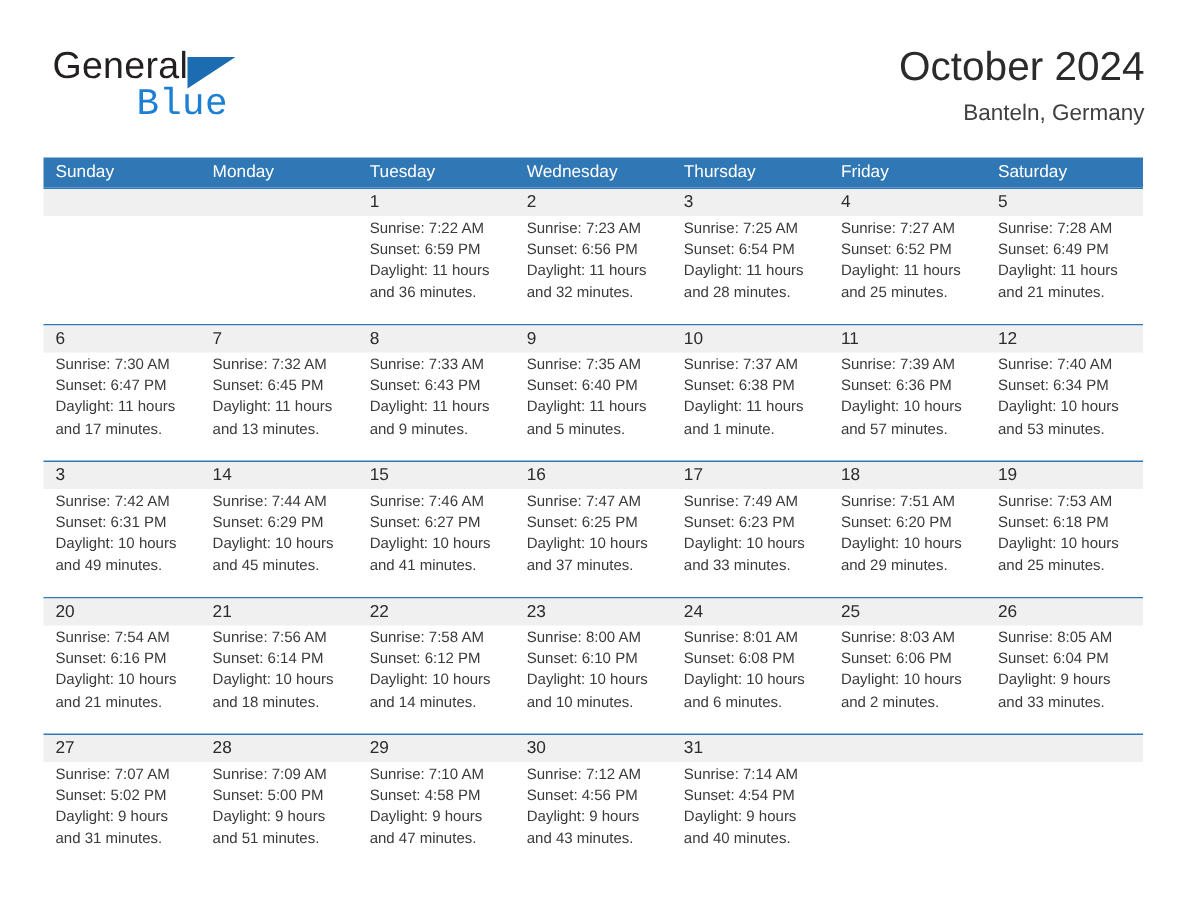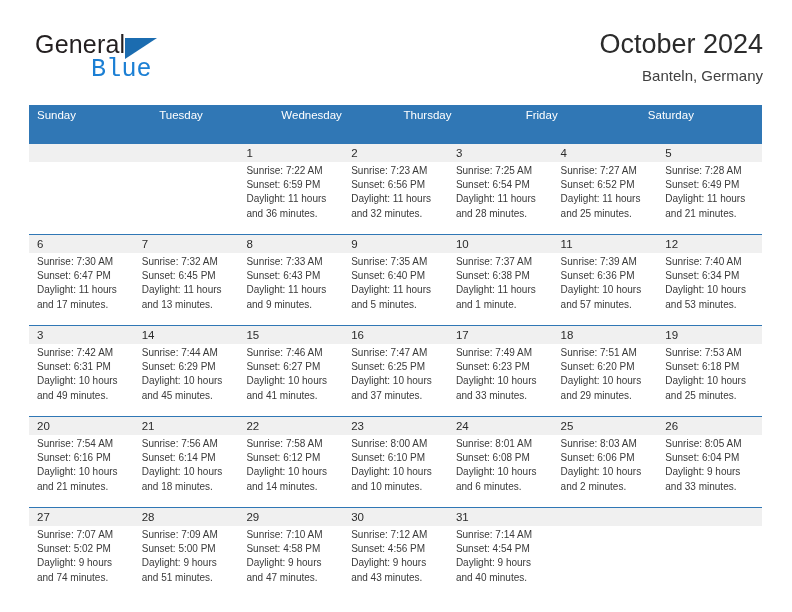--- a/index.html
+++ b/index.html
@@ -97,21 +97,21 @@
   .weekday-row {
     display: flex;
     background: #3077b5;
   }
   .weekday-cell {
     flex: 1 1 0;
     min-width: 0;
     color: #ffffff;
     font-size: 11.5px;
     line-height: 19px;
-    padding: 1px 0 18px 8px;
+    padding: 1px 0 0 8px;
     box-sizing: border-box;
   }
 
   .week {
     position: relative;
     border-top: 1px solid #3077b5;
   }
   .week:first-of-type {
     border-top: none;
   }
@@ -171,20 +171,21 @@
       <div class="cal-title">October 2024</div>
       <div class="cal-subtitle">Banteln, Germany</div>
     </div>
 
   </div>
 
   <div class="calendar">
 
     <div class="weekday-row">
       <div class="weekday-cell">Sunday</div>
+      <div class="weekday-cell">Monday</div>
       <div class="weekday-cell">Tuesday</div>
       <div class="weekday-cell">Wednesday</div>
       <div class="weekday-cell">Thursday</div>
       <div class="weekday-cell">Friday</div>
       <div class="weekday-cell">Saturday</div>
     </div>
 
     <div class="week">
       <div class="week-daynum-band"></div>
       <div class="week-cells">
@@ -463,21 +464,21 @@
 
     <div class="week">
       <div class="week-daynum-band"></div>
       <div class="week-cells">
         <div class="day-cell">
           <div class="day-num">27</div>
           <div class="day-info">
             <div>Sunrise: 7:07 AM</div>
             <div>Sunset: 5:02 PM</div>
             <div>Daylight: 9 hours</div>
-            <div>and 74 minutes.</div>
+            <div>and 31 minutes.</div>
           </div>
         </div>
         <div class="day-cell">
           <div class="day-num">28</div>
           <div class="day-info">
             <div>Sunrise: 7:09 AM</div>
             <div>Sunset: 5:00 PM</div>
             <div>Daylight: 9 hours</div>
             <div>and 51 minutes.</div>
           </div>

